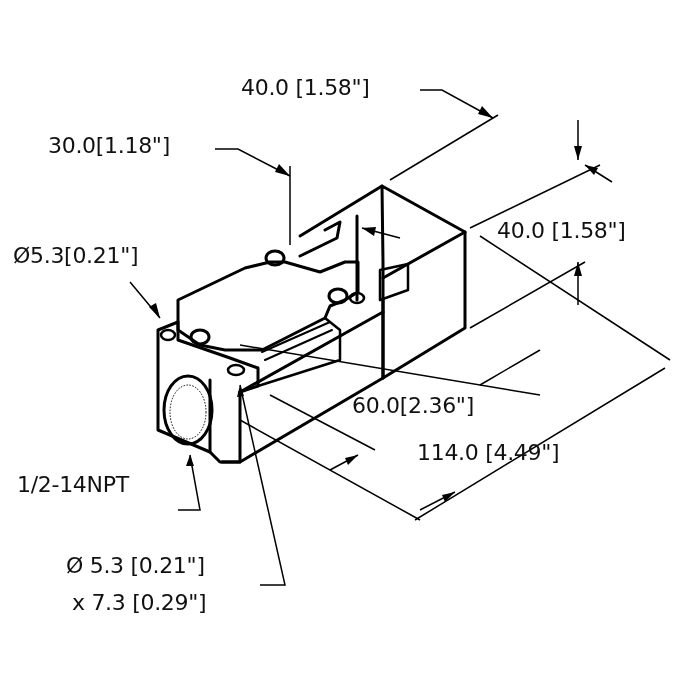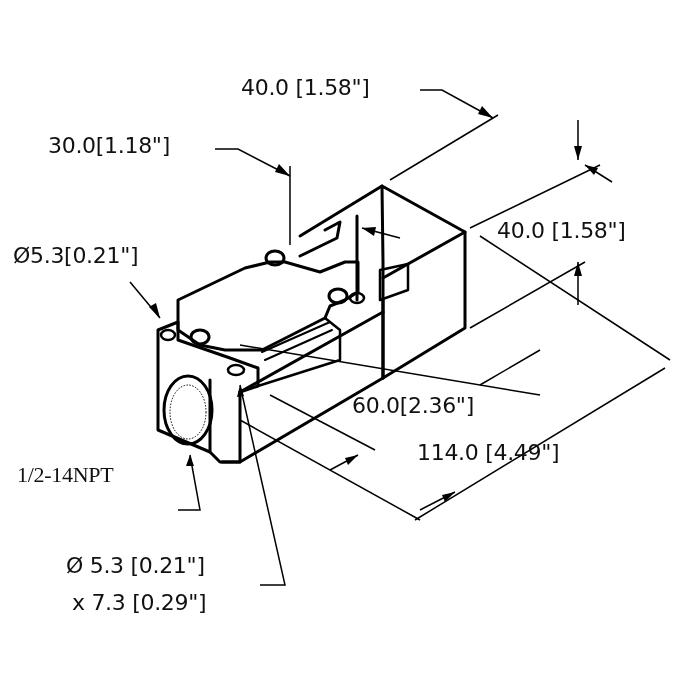--- a/index.html
+++ b/index.html
@@ -85,15 +85,15 @@
     <polygon points="240,385 237,397 244,396"></polygon>
   </g>
 </svg>
 
 <div class="lbl" style="left:241px;top:75px;">40.0 [1.58"]</div>
 <div class="lbl" style="left:48px;top:133px;">30.0[1.18"]</div>
 <div class="lbl" style="left:13px;top:243px;">Ø5.3[0.21"]</div>
 <div class="lbl" style="left:497px;top:218px;">40.0 [1.58"]</div>
 <div class="lbl" style="left:352px;top:393px;">60.0[2.36"]</div>
 <div class="lbl" style="left:417px;top:440px;">114.0 [4.49"]</div>
-<div class="lbl" style="left:17px;top:462px;font-family:Liberation Serif, serif;">1/2-14NPT</div>
+<div class="lbl" style="left:17px;top:472px;">1/2-14NPT</div>
 <div class="lbl" style="left:66px;top:553px;">Ø 5.3 [0.21"]</div>
 <div class="lbl" style="left:72px;top:590px;">x 7.3 [0.29"]</div>
 
 </body></html>

